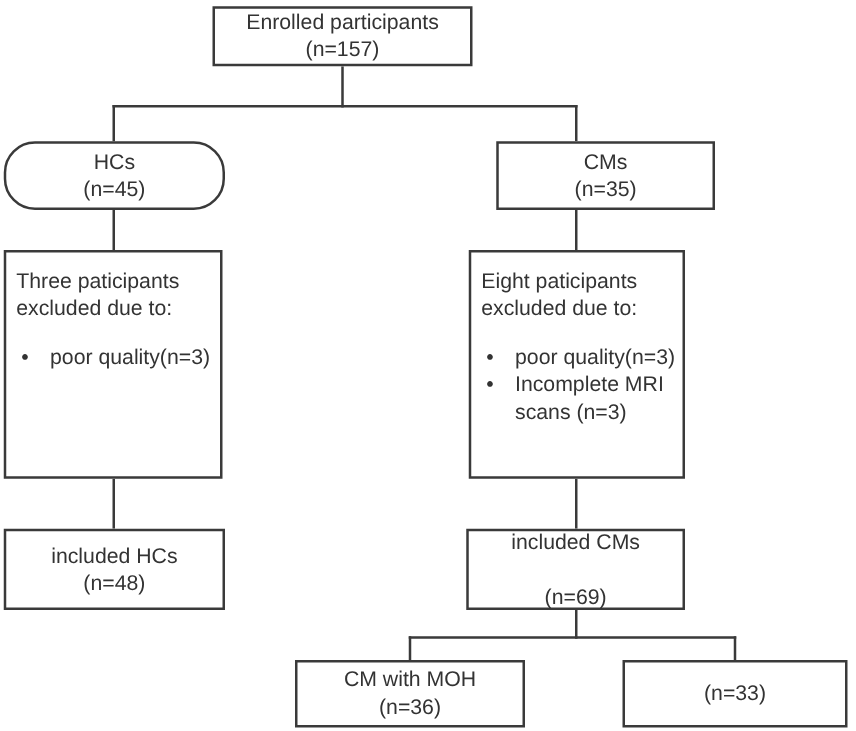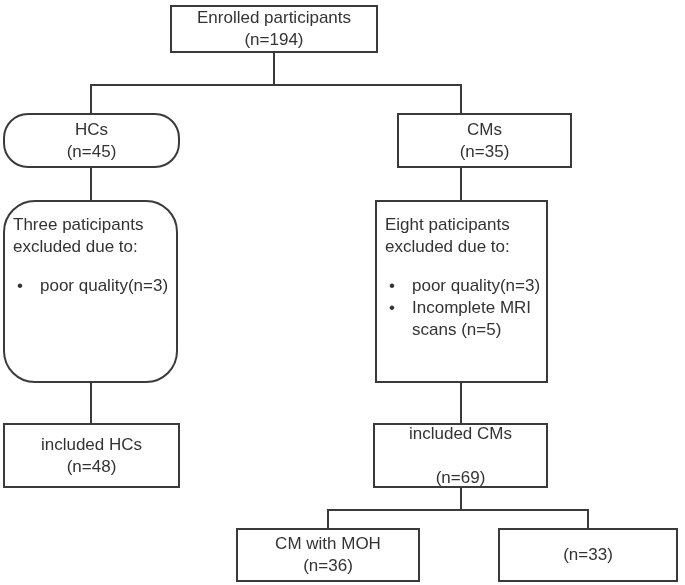--- a/index.html
+++ b/index.html
@@ -59,21 +59,21 @@
     position: absolute;
     background: var(--line);
   }
   .conn.v { width: 2px; }
   .conn.h { height: 2px; }
 
   
   #box-enrolled        { left: 170px; top: 5px;   width: 208px; height: 48px; }
   #box-hcs             { left: 3px;   top: 113px; width: 177px; height: 55px; border-radius: 25px; }
   #box-cms             { left: 373px; top: 113px; width: 175px; height: 55px; margin-left: 24px; }
-  #box-hcs-excluded    { left: 3px;   top: 200px; width: 175px; height: 183px; border-radius: 32px; }
+  #box-hcs-excluded    { left: 3px;   top: 200px; width: 175px; height: 183px; }
   #box-cms-excluded    { left: 375px; top: 200px; width: 173px; height: 183px; }
   #box-included-hcs    { left: 3px;   top: 423px; width: 177px; height: 65px; }
   #box-included-cms    { left: 373px; top: 423px; width: 175px; height: 65px; gap: 22px; }
   #box-cm-with-moh     { left: 236px; top: 528px; width: 184px; height: 54px; }
   #box-cm-without-moh  { left: 498px; top: 528px; width: 180px; height: 54px; }
 
   
   #conn-top-stem       { left: 273px; top: 53px;  height: 33px; }
   #conn-top-branch     { left: 90px;  top: 84px;  width: 372px; }
   #conn-drop-hcs       { left: 90px;  top: 84px;  height: 29px; }
@@ -100,21 +100,21 @@
   <div class="conn v" id="conn-excl-inclhcs"></div>
   <div class="conn v" id="conn-cms-excl"></div>
   <div class="conn v" id="conn-excl-inclcms"></div>
   <div class="conn v" id="conn-inclcms-stem"></div>
   <div class="conn h" id="conn-bottom-branch"></div>
   <div class="conn v" id="conn-drop-withmoh"></div>
   <div class="conn v" id="conn-drop-withoutmoh"></div>
 
   <div class="box centered" id="box-enrolled">
     <span>Enrolled participants</span>
-    <span>(n=194)</span>
+    <span>(n=157)</span>
   </div>
 
   <div class="box centered" id="box-hcs">
     <span>HCs</span>
     <span>(n=45)</span>
   </div>
 
   <div class="box centered" id="box-cms">
     <span>CMs</span>
     <span>(n=35)</span>
@@ -134,21 +134,21 @@
   <div class="box lefttext" id="box-cms-excluded">
     <div>Eight paticipants</div>
     <div>excluded due to:</div>
     <ul class="bullets">
       <li>
         <span class="marker">•</span>
         <span class="btext">poor quality(n=3)</span>
       </li>
       <li>
         <span class="marker">•</span>
-        <span class="btext">Incomplete MRI scans (n=5)</span>
+        <span class="btext">Incomplete MRI scans (n=3)</span>
       </li>
     </ul>
   </div>
 
   <div class="box centered" id="box-included-hcs">
     <span>included HCs</span>
     <span>(n=48)</span>
   </div>
 
   <div class="box centered" id="box-included-cms">

